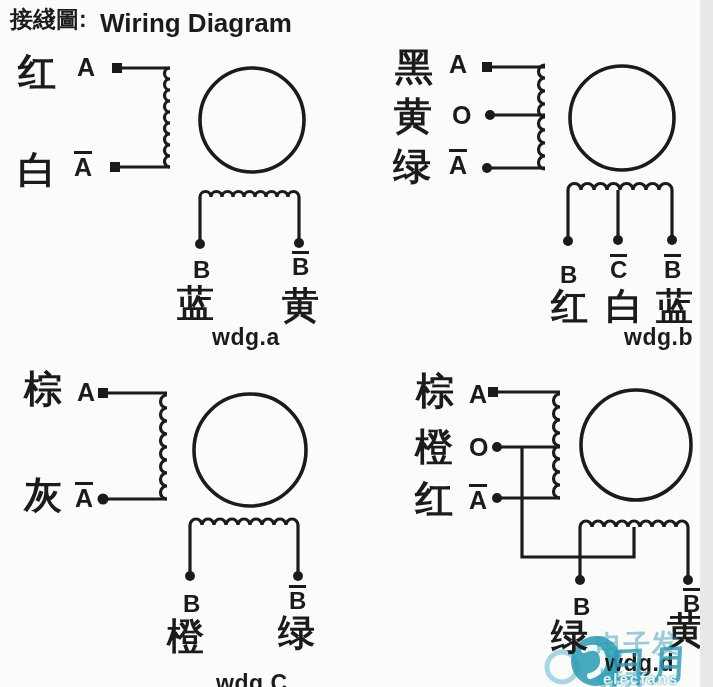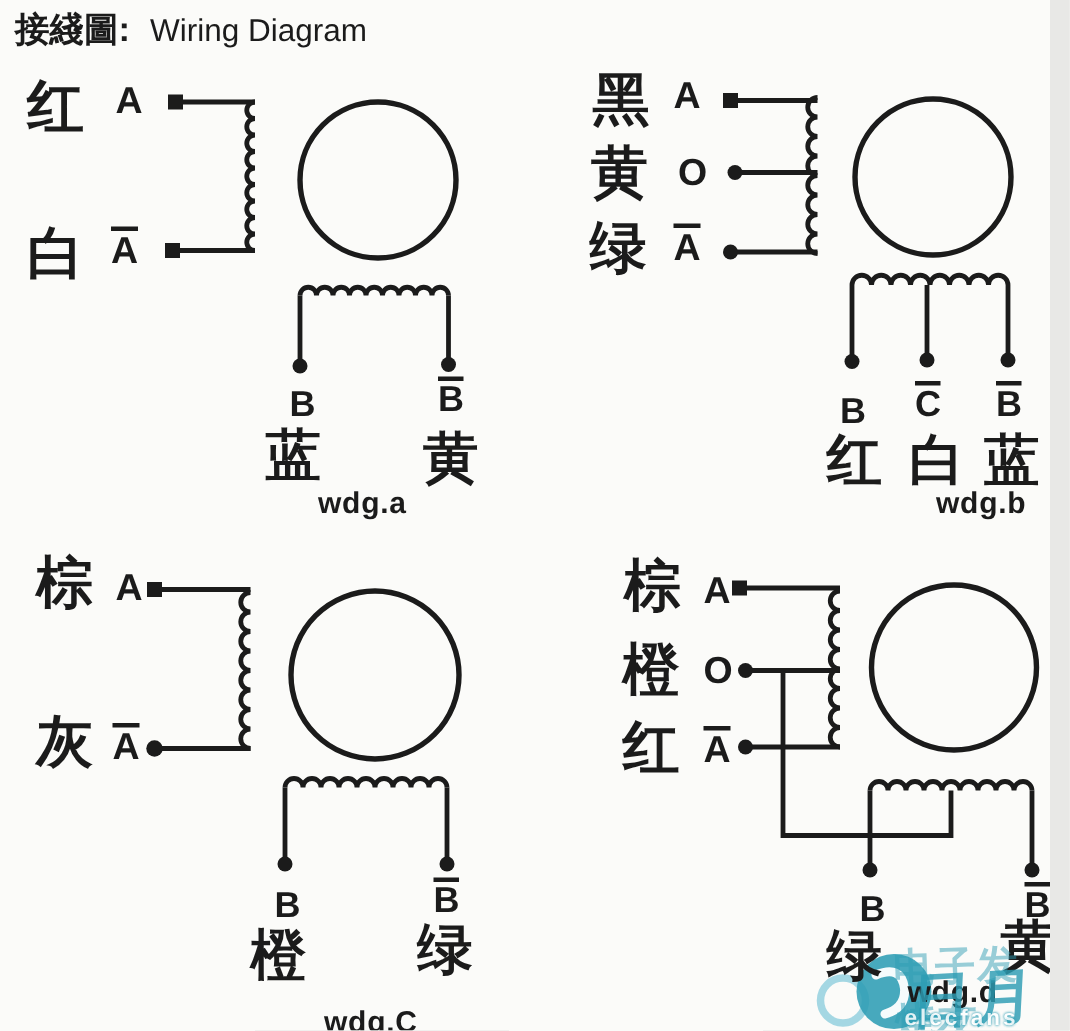--- a/index.html
+++ b/index.html
@@ -9,23 +9,23 @@
     font-family:"Liberation Sans","DejaVu Sans",sans-serif;
     color:#1b1b1b;
   }
   #wires{position:absolute;left:0;top:0;}
   .lbl{position:absolute;line-height:1;white-space:nowrap;}
   .zh{font-size:38px;font-weight:600;}
   .zh-sm{font-size:37px;font-weight:600;}
   .pin{font-size:25px;font-weight:700;}
   .pin-b{font-size:24px;font-weight:700;}
   .bar{display:inline-block;border-top:3px solid #1b1b1b;padding-top:2px;line-height:.95;}
-  .cap{font-size:20px;font-weight:600;letter-spacing:.5px;}
+  .cap{font-size:23px;font-weight:600;letter-spacing:.5px;}
   .title-zh{font-size:23px;font-weight:700;}
-  .title-en{font-size:21px;font-weight:400;}
+  .title-en{font-size:26px;font-weight:700;}
   
   .wm-backtext{position:absolute;left:596px;top:626px;font-size:27px;font-weight:700;
     color:#2d9db4;opacity:.48;letter-spacing:1px;transform:rotate(-2deg);}
   .wm-fronttext{position:absolute;left:606px;top:638px;font-size:40px;font-weight:700;
     color:#2d9db4;opacity:.82;letter-spacing:2px;transform:rotate(-3deg) skewX(-6deg);}
   .wm-subtext{position:absolute;left:603px;top:670px;font-size:15px;font-weight:700;
     color:#ffffff;opacity:.85;letter-spacing:2px;
     text-shadow:0 0 2px #2d9db4,0 0 2px #2d9db4;}
 </style>
 </head>

